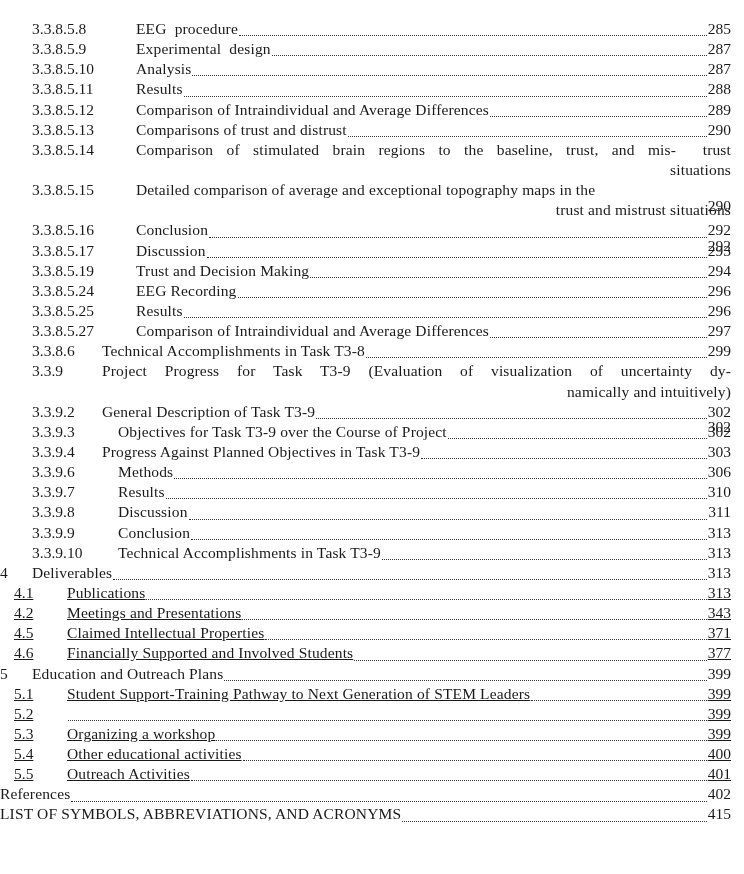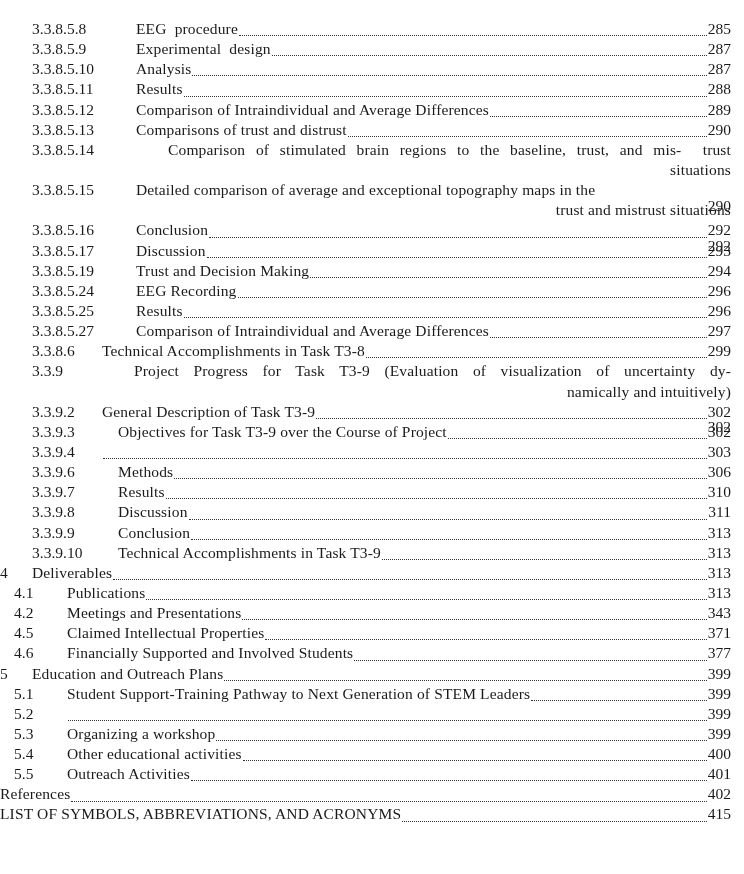--- a/index.html
+++ b/index.html
@@ -62,28 +62,28 @@
     flex: none;
     text-align: right;
   }
   
   .l5 .entry { left: 32px; }
   .l5 .num { width: 104px; }
   .l4 .entry { left: 32px; }
   .l4 .num { width: 70px; }
   .l3 .entry { left: 32px; }
   .l3 .num { width: 86px; }
-  .l2 .entry { left: 14px; }
+  .l2 .entry { left: 14px; text-decoration: underline; }
   .l2 .num { width: 53px; }
   .l1 .entry { left: 0; }
   .l1 .num { width: 32px; }
   .l0 .entry { left: 0; }
 
   
-  .wrapline .entry { justify-content: flex-start; gap: 32px; }
+  .wrapline .entry { justify-content: flex-start; }
   .wrapline .title { flex: 1 1 auto; text-align: justify; text-align-last: justify; }
   .cont .entry { left: 32px; flex-direction: column; }
   .cont .title { }
   .cont-gap .leader { margin-left: 32px; }
 </style>
 </head>
 <body>
 
 <div class="toc">
 
@@ -260,20 +260,21 @@
     <span class="num">3.3.9.3</span>
     <span class="title">Objectives for Task T3-9 over the Course of Project</span>
     <span class="leader"></span>
     <span class="page">302</span>
   </div>
     </div>
 
   <div class="row l4">
       <div class="entry">
     <span class="num">3.3.9.4</span>
+    <span class="title">Progress Against Planned Objectives in Task T3-9</span>
     <span class="leader"></span>
     <span class="page">303</span>
   </div>
     </div>
 
   <div class="row l3">
       <div class="entry">
     <span class="num">3.3.9.6</span>
     <span class="title">Methods</span>
     <span class="leader"></span>

